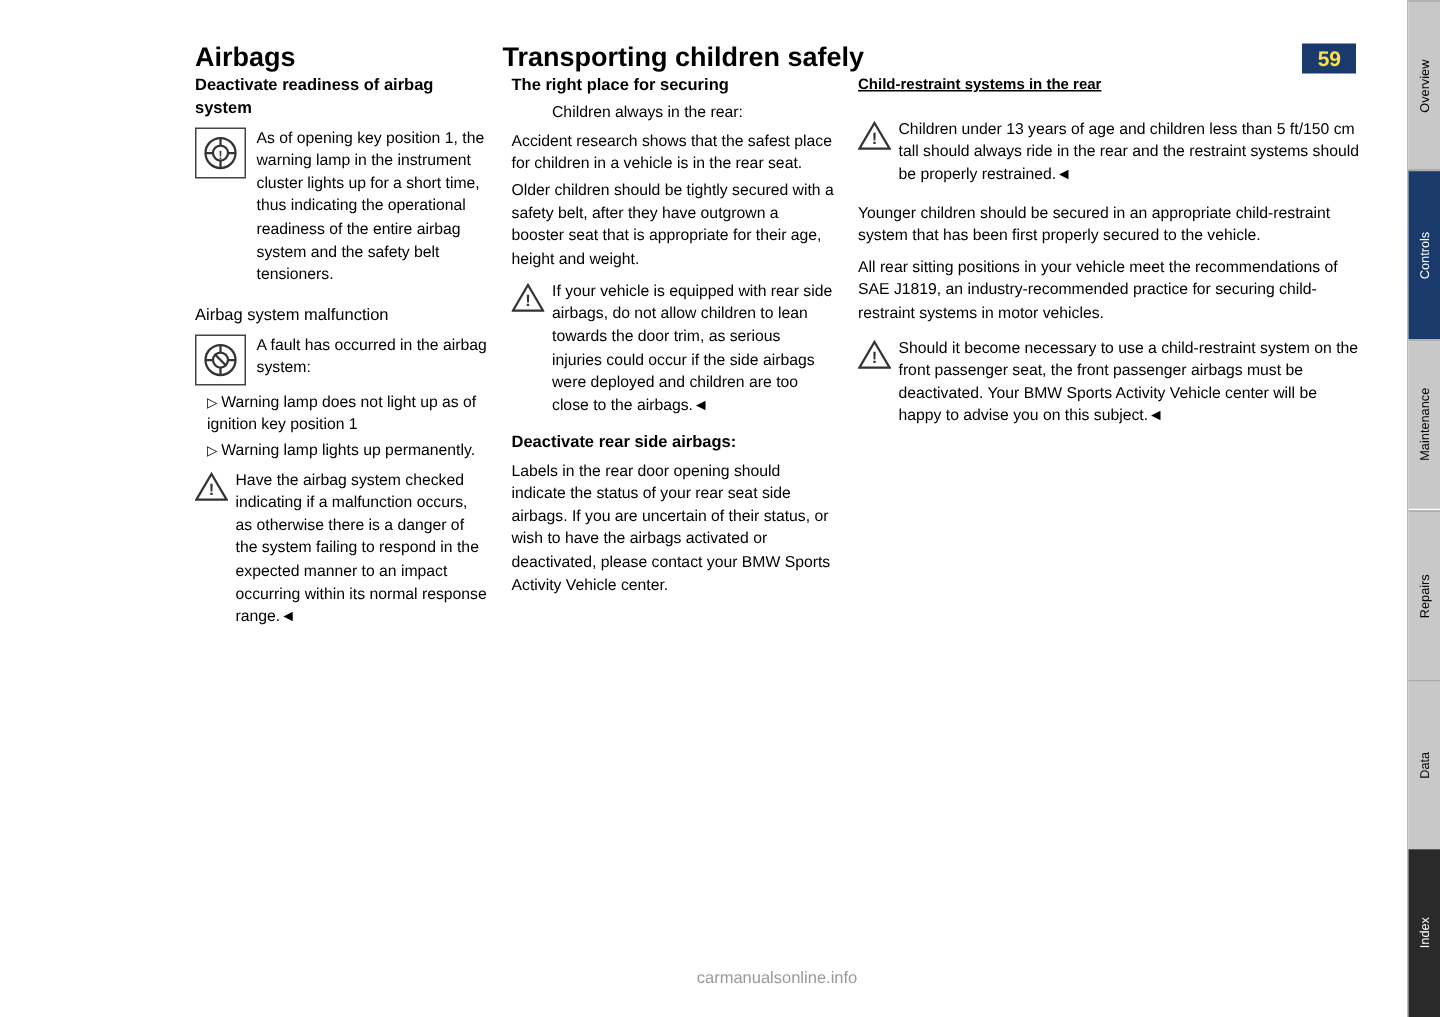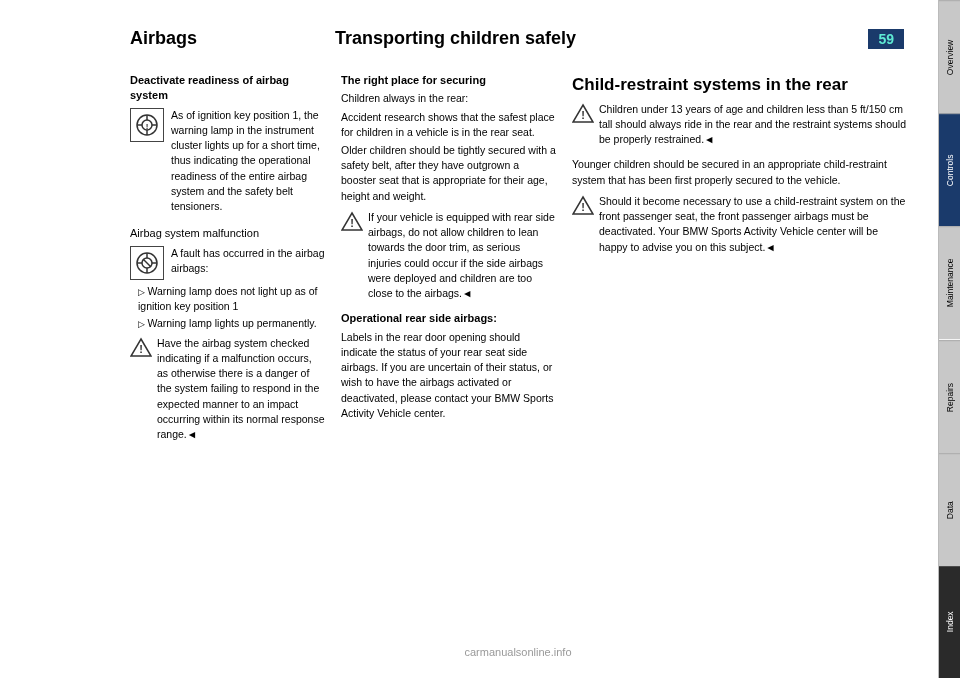--- a/index.html
+++ b/index.html
@@ -31,24 +31,24 @@
       position: relative;
     }
   </style>
 </head>
 <body>
 
 <div style="display:flex; width:960px; height:678px; position:relative; background:#fff;">
 
   <div style="flex:1; padding: 28px 32px 20px 130px; display:flex; flex-direction:column; overflow:hidden;">
 
-    <div style="display:flex; align-items:baseline; margin-bottom:24px;">
+    <div style="display:flex; align-items:baseline; margin-bottom:1px;">
       <span style="font-size:18px; font-weight:bold;">Airbags</span>
       <span style="font-size:18px; font-weight:bold; margin-left:138px;">Transporting children safely</span>
-      <span style="margin-left:auto; margin-right:2px; font-size:14px; font-weight:bold; background:#1a3a6b; color:#5eead4; padding:2px 10px; display:inline-block;">59</span>
+      <span style="margin-left:auto; margin-right:2px; font-size:14px; font-weight:bold; background:#1a3a6b; color:#fde047; padding:2px 10px; display:inline-block;">59</span>
     </div>
 
     <div style="display:flex; gap:16px; flex:1;">
 
       <div style="width:195px; flex-shrink:0;">
 
         <div>
           <p style="font-weight:bold; font-size:11px; line-height:1.4; margin-bottom:4px;">
             <span>Deactivate readiness of airbag system</span>
           </p>
@@ -57,41 +57,41 @@
               <svg width="26" height="26" viewBox="0 0 26 26">
                 <circle cx="13" cy="13" r="10" fill="none" stroke="#333" stroke-width="1.5"></circle>
                 <circle cx="13" cy="13" r="5" fill="none" stroke="#333" stroke-width="1.5"></circle>
                 <line x1="13" y1="3" x2="13" y2="8" stroke="#333" stroke-width="1.5"></line>
                 <line x1="13" y1="18" x2="13" y2="23" stroke="#333" stroke-width="1.5"></line>
                 <line x1="3" y1="13" x2="8" y2="13" stroke="#333" stroke-width="1.5"></line>
                 <line x1="18" y1="13" x2="23" y2="13" stroke="#333" stroke-width="1.5"></line>
                 <text x="13" y="17" text-anchor="middle" font-size="8" font-weight="bold" fill="#333">!</text>
               </svg>
             </div>
-            <p style="font-size:10.5px; line-height:1.45;">As of ignition key position 1, the warning lamp in the instrument cluster lights up for a short time, thus indicating the operational readiness of the entire airbag system and the safety belt tensioners.</p>
+            <p style="font-size:10.5px; line-height:1.45;">As of opening key position 1, the warning lamp in the instrument cluster lights up for a short time, thus indicating the operational readiness of the entire airbag system and the safety belt tensioners.</p>
           </div>
         </div>
 
         <div style="margin-top:8px;">
           <p style="font-weight:normal; font-size:11px; line-height:1.4; margin-bottom:4px;">
             <span>Airbag system malfunction</span>
           </p>
           <div class="inline-warning">
             <div style="flex-shrink:0; width:34px; height:34px; border:1.5px solid #444; display:flex; align-items:center; justify-content:center; margin-right:2px;">
               <svg width="26" height="26" viewBox="0 0 26 26">
                 <circle cx="13" cy="13" r="10" fill="none" stroke="#333" stroke-width="1.5"></circle>
                 <circle cx="13" cy="13" r="5" fill="none" stroke="#333" stroke-width="1.5"></circle>
                 <line x1="13" y1="3" x2="13" y2="8" stroke="#333" stroke-width="1.5"></line>
                 <line x1="13" y1="18" x2="13" y2="23" stroke="#333" stroke-width="1.5"></line>
                 <line x1="3" y1="13" x2="8" y2="13" stroke="#333" stroke-width="1.5"></line>
                 <line x1="18" y1="13" x2="23" y2="13" stroke="#333" stroke-width="1.5"></line>
                 <line x1="9" y1="9" x2="17" y2="17" stroke="#333" stroke-width="1.5"></line>
               </svg>
             </div>
-            <p style="font-size:10.5px; line-height:1.45;">A fault has occurred in the airbag airbags:</p>
+            <p style="font-size:10.5px; line-height:1.45;">A fault has occurred in the airbag system:</p>
           </div>
           <div style="font-size:10.5px; line-height:1.45; padding-left:8px; margin-bottom:1px;">
             <span style="font-size:9px;">▷ </span><span>Warning lamp does not light up as of ignition key position 1</span>
           </div>
           <div style="font-size:10.5px; line-height:1.45; padding-left:8px; margin-bottom:4px;">
             <span style="font-size:9px;">▷ </span><span>Warning lamp lights up permanently.</span>
           </div>
         </div>
 
         <div style="display:flex; gap:5px; margin-top:5px; align-items:flex-start;">
@@ -105,63 +105,64 @@
         </div>
 
       </div>
 
       <div style="width:215px; flex-shrink:0;">
 
         <div>
           <p style="font-weight:bold; font-size:11px; line-height:1.4; margin-bottom:3px;">
             <span>The right place for securing</span>
           </p>
-          <p style="font-size:10.5px; line-height:1.45; margin-bottom:3px;">Children always in the rear:</p>
+          <p style="font-size:10.5px; line-height:1.45; margin-bottom:3px;margin-left:27px;">Children always in the rear:</p>
           <p style="font-size:10.5px; line-height:1.45; margin-bottom:3px;">Accident research shows that the safest place for children in a vehicle is in the rear seat.</p>
           <p style="font-size:10.5px; line-height:1.45; margin-bottom:6px;">Older children should be tightly secured with a safety belt, after they have outgrown a booster seat that is appropriate for their age, height and weight.</p>
         </div>
 
         <div style="display:flex; gap:5px; margin-bottom:6px; align-items:flex-start;">
           <div style="flex-shrink:0; margin-top:1px;">
             <svg width="22" height="20" viewBox="0 0 22 20">
               <polygon points="11,2 21,19 1,19" fill="#fff" stroke="#333" stroke-width="1.5"></polygon>
               <text x="11" y="16" text-anchor="middle" font-size="11" font-weight="bold" fill="#333">!</text>
             </svg>
           </div>
           <p style="font-size:10.5px; line-height:1.45;">If your vehicle is equipped with rear side airbags, do not allow children to lean towards the door trim, as serious injuries could occur if the side airbags were deployed and children are too close to the airbags.◄</p>
         </div>
 
         <div>
           <p style="font-weight:bold; font-size:11px; line-height:1.4; margin-bottom:3px;">
-            <span>Operational rear side airbags:</span>
+            <span>Deactivate rear side airbags:</span>
           </p>
           <p style="font-size:10.5px; line-height:1.45;">Labels in the rear door opening should indicate the status of your rear seat side airbags. If you are uncertain of their status, or wish to have the airbags activated or deactivated, please contact your BMW Sports Activity Vehicle center.</p>
         </div>
 
       </div>
 
       <div style="flex:1;">
 
         <div>
-          <p style="font-weight:bold; font-size:17px; line-height:1.4; margin-bottom:5px;">
+          <p style="font-weight:bold; font-size:10px; line-height:1.4; margin-bottom:15px;text-decoration:underline;">
             <span>Child-restraint systems in the rear</span>
           </p>
           <div style="display:flex; gap:5px; margin-bottom:6px; align-items:flex-start;">
             <div style="flex-shrink:0; margin-top:1px;">
               <svg width="22" height="20" viewBox="0 0 22 20">
                 <polygon points="11,2 21,19 1,19" fill="#fff" stroke="#333" stroke-width="1.5"></polygon>
                 <text x="11" y="16" text-anchor="middle" font-size="11" font-weight="bold" fill="#333">!</text>
               </svg>
             </div>
             <p style="font-size:10.5px; line-height:1.45;">Children under 13 years of age and children less than 5 ft/150 cm tall should always ride in the rear and the restraint systems should be properly restrained.◄</p>
           </div>
         </div>
 
         <p style="font-size:10.5px; line-height:1.45; margin-bottom:6px;">Younger children should be secured in an appropriate child-restraint system that has been first properly secured to the vehicle.</p>
 
+        <p style="font-size:10.5px; line-height:1.45; margin-bottom:8px;">All rear sitting positions in your vehicle meet the recommendations of SAE J1819, an industry-recommended practice for securing child-restraint systems in motor vehicles.</p>
 
         <div>
           <div style="display:flex; gap:5px; margin-bottom:6px; align-items:flex-start;">
             <div style="flex-shrink:0; margin-top:1px;">
               <svg width="22" height="20" viewBox="0 0 22 20">
                 <polygon points="11,2 21,19 1,19" fill="#fff" stroke="#333" stroke-width="1.5"></polygon>
                 <text x="11" y="16" text-anchor="middle" font-size="11" font-weight="bold" fill="#333">!</text>
               </svg>
             </div>
             <p style="font-size:10.5px; line-height:1.45;">Should it become necessary to use a child-restraint system on the front passenger seat, the front passenger airbags must be deactivated. Your BMW Sports Activity Vehicle center will be happy to advise you on this subject.◄</p>

